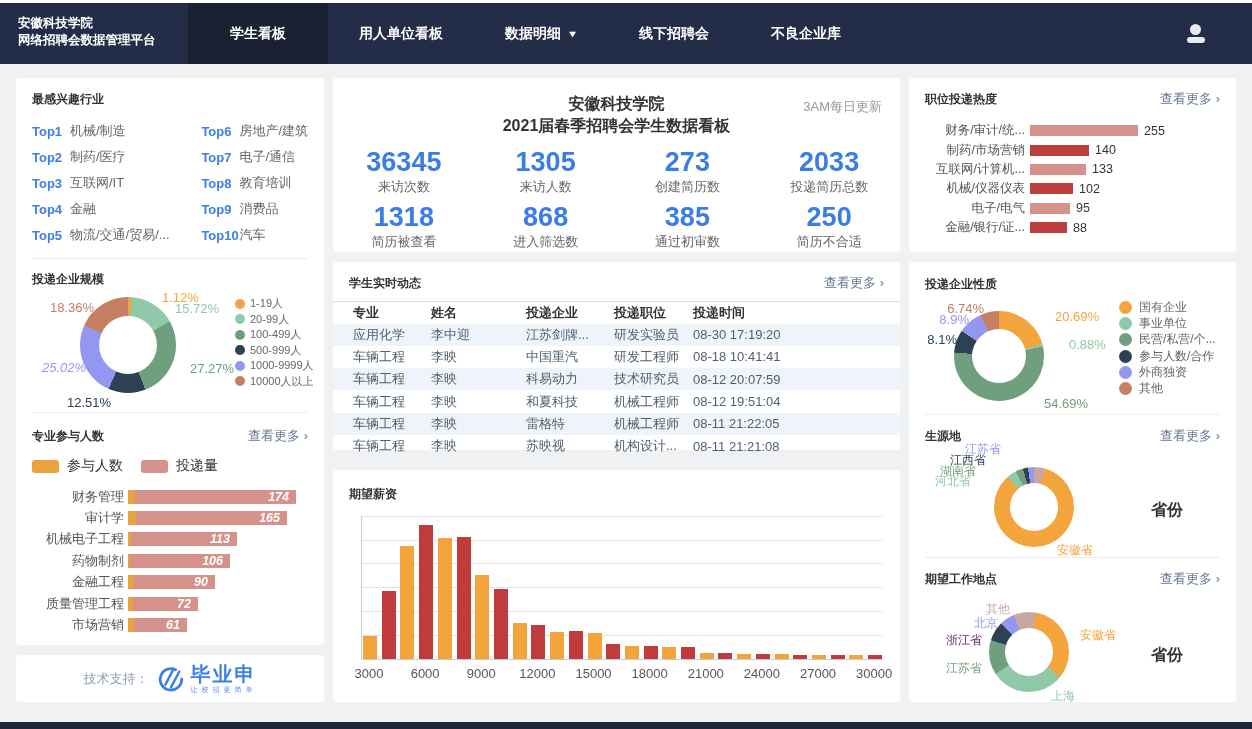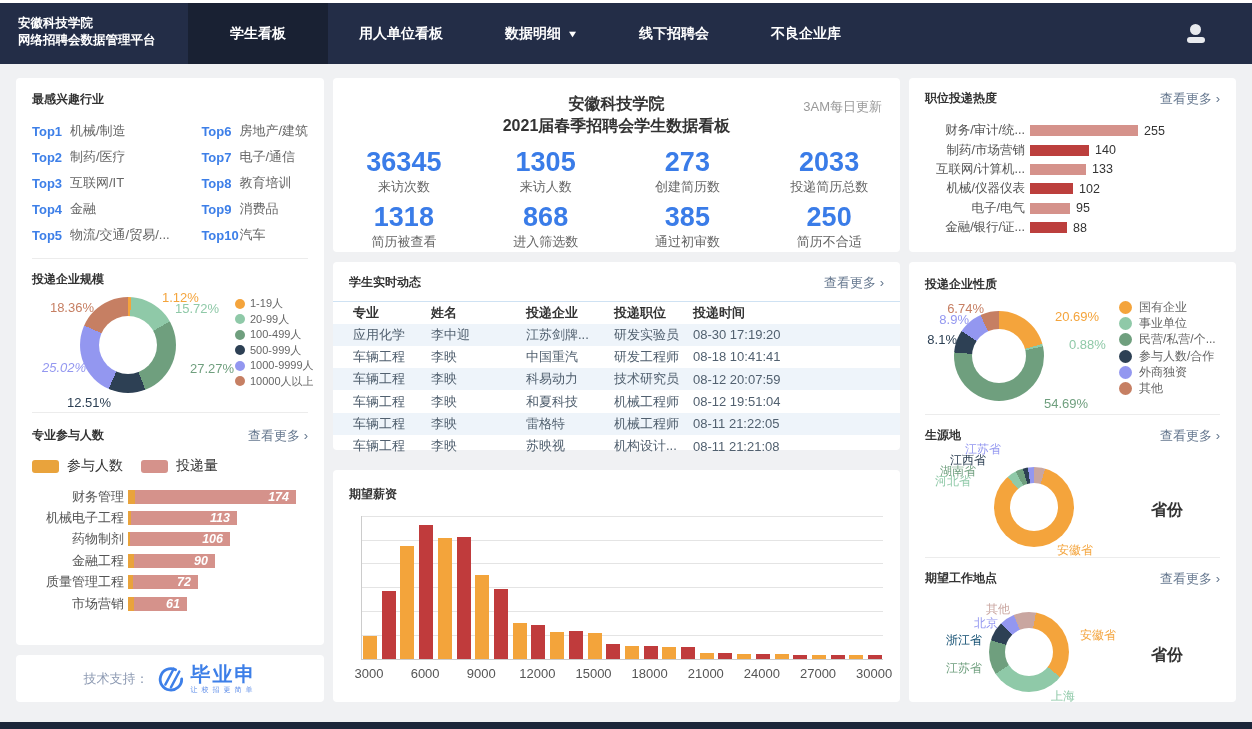--- a/index.html
+++ b/index.html
@@ -18,21 +18,21 @@
 .user-ico::before{content:"";position:absolute;left:4px;top:0;width:11px;height:11px;border-radius:50%;background:#e8eaee}
 .user-ico::after{content:"";position:absolute;left:1px;bottom:0;width:18px;height:6px;border-radius:3px;background:#e8eaee}
 
 .content{display:flex;gap:9px;padding:14px 16px 0}
 .col-left{width:308px;flex:none}
 .col-mid{width:567px;flex:none}
 .col-right{width:327px;flex:none}
 .card{background:#fff;border-radius:4px;position:relative}
 h3.ct{font-size:12px;color:#333;font-weight:bold}
 .hr{border-top:1px solid #ececec;margin:0 16px}
-.trow{display:flex;justify-content:space-between;padding:13px 16px 0}
+.trow{display:flex;justify-content:space-between;align-items:center;padding:13px 16px 0}
 .more{font-size:13px;color:#66788f;cursor:pointer;font-weight:normal}
 .plabel{position:absolute;font-size:13px;white-space:nowrap}
 .donut{position:absolute;border-radius:50%}
 .donut::after{content:"";position:absolute;inset:0;margin:auto;background:#fff;border-radius:50%}
 
 #card-left-main{height:567px}
 .sec-ind{height:180px;padding-top:13px}
 .sec-ind h3{padding:0 16px}
 .ind-list{display:grid;grid-template-columns:1fr;grid-auto-flow:column;grid-template-rows:repeat(5,26px);margin:10px 16px 0}
 .ind-item{display:flex;align-items:center;font-size:13px}
@@ -254,20 +254,27 @@
           <span>参与人数</span>
           <span class="swatch mj-leg2" style="background: rgb(213, 146, 139);"></span>
           <span>投递量</span>
         </div>
         <div class="mj-rows" id="mj-rows">
             <div class="mj-row">
               <span class="mj-label">财务管理</span>
               <div class="mj-bar">
                 <i class="mj-orange" style="width: 7px;"></i>
                 <i class="mj-pink" style="width: 161px;">174</i>
+              </div>
+            </div>
+            <div class="mj-row">
+              <span class="mj-label">审计学</span>
+              <div class="mj-bar">
+                <i class="mj-orange" style="width: 8px;"></i>
+                <i class="mj-pink" style="width: 151px;">165</i>
               </div>
             </div>
             <div class="mj-row">
               <span class="mj-label">机械电子工程</span>
               <div class="mj-bar">
                 <i class="mj-orange" style="width: 3px;"></i>
                 <i class="mj-pink" style="width: 106px;">113</i>
               </div>
             </div>
             <div class="mj-row">
@@ -574,21 +581,21 @@
 
       <div class="sec-place">
         <div class="trow" style="padding:0 16px">
           <h3 class="ct">期望工作地点</h3>
           <span class="more"><span>查看更多</span> <span>›</span></span>
         </div>
         <div class="geo-chart">
           <div class="donut geo-donut" style="left: 80px; top: 24px; background: conic-gradient(from 10deg, rgb(244, 164, 60) 0deg, rgb(244, 164, 60) 118.8deg, rgb(143, 201, 168) 118.8deg, rgb(143, 201, 168) 226.8deg, rgb(111, 159, 126) 226.8deg, rgb(111, 159, 126) 277.2deg, rgb(45, 64, 84) 277.2deg, rgb(45, 64, 84) 306deg, rgb(147, 151, 240) 306deg, rgb(147, 151, 240) 327.6deg, rgb(201, 166, 160) 327.6deg, rgb(201, 166, 160) 360deg);"></div>
           <span class="geo-lbl" style="left: 77px; top: 13px; color: rgb(201, 166, 160);">其他</span>
           <span class="geo-lbl" style="left: 65px; top: 27px; color: rgb(147, 151, 240);">北京</span>
-          <span class="geo-lbl" style="left: 37px; top: 44px; color: #0c4a6e;">浙江省</span>
+          <span class="geo-lbl" style="left: 37px; top: 44px; color: #701a75;">浙江省</span>
           <span class="geo-lbl" style="left: 37px; top: 72px; color: rgb(111, 159, 126);">江苏省</span>
           <span class="geo-lbl" style="left: 171px; top: 39px; color: rgb(244, 164, 60);">安徽省</span>
           <span class="geo-lbl" style="left: 142px; top: 100px; color: rgb(143, 201, 168);">上海</span>
           <span class="unit" style="left:242px;top:57px">省份</span>
         </div>
       </div>
     </div>
   </div>
 </div>
 

